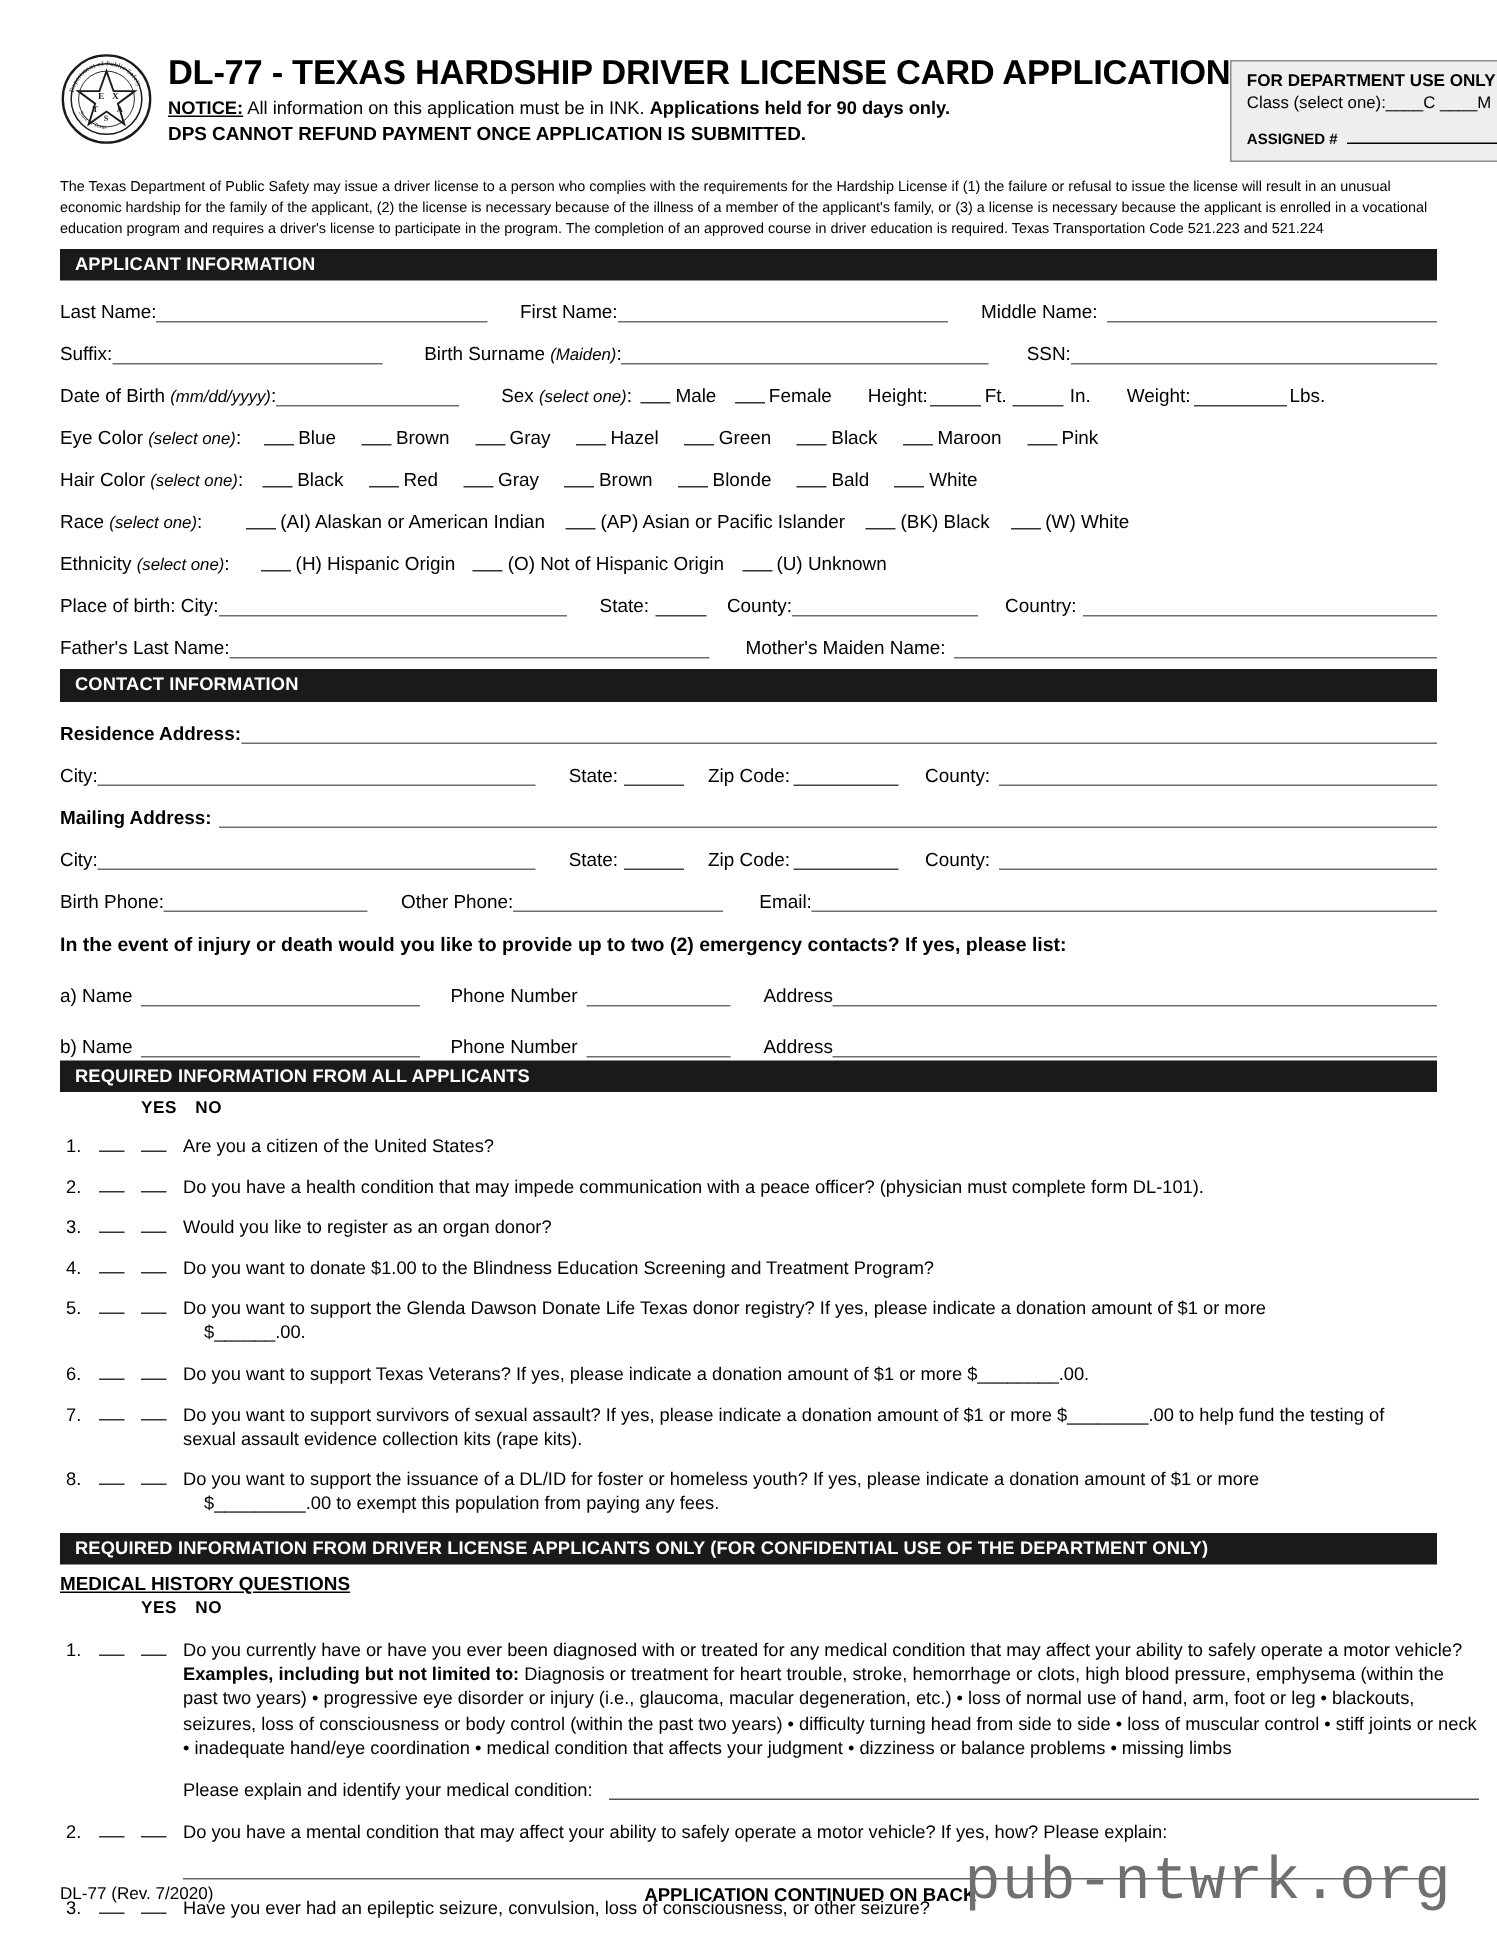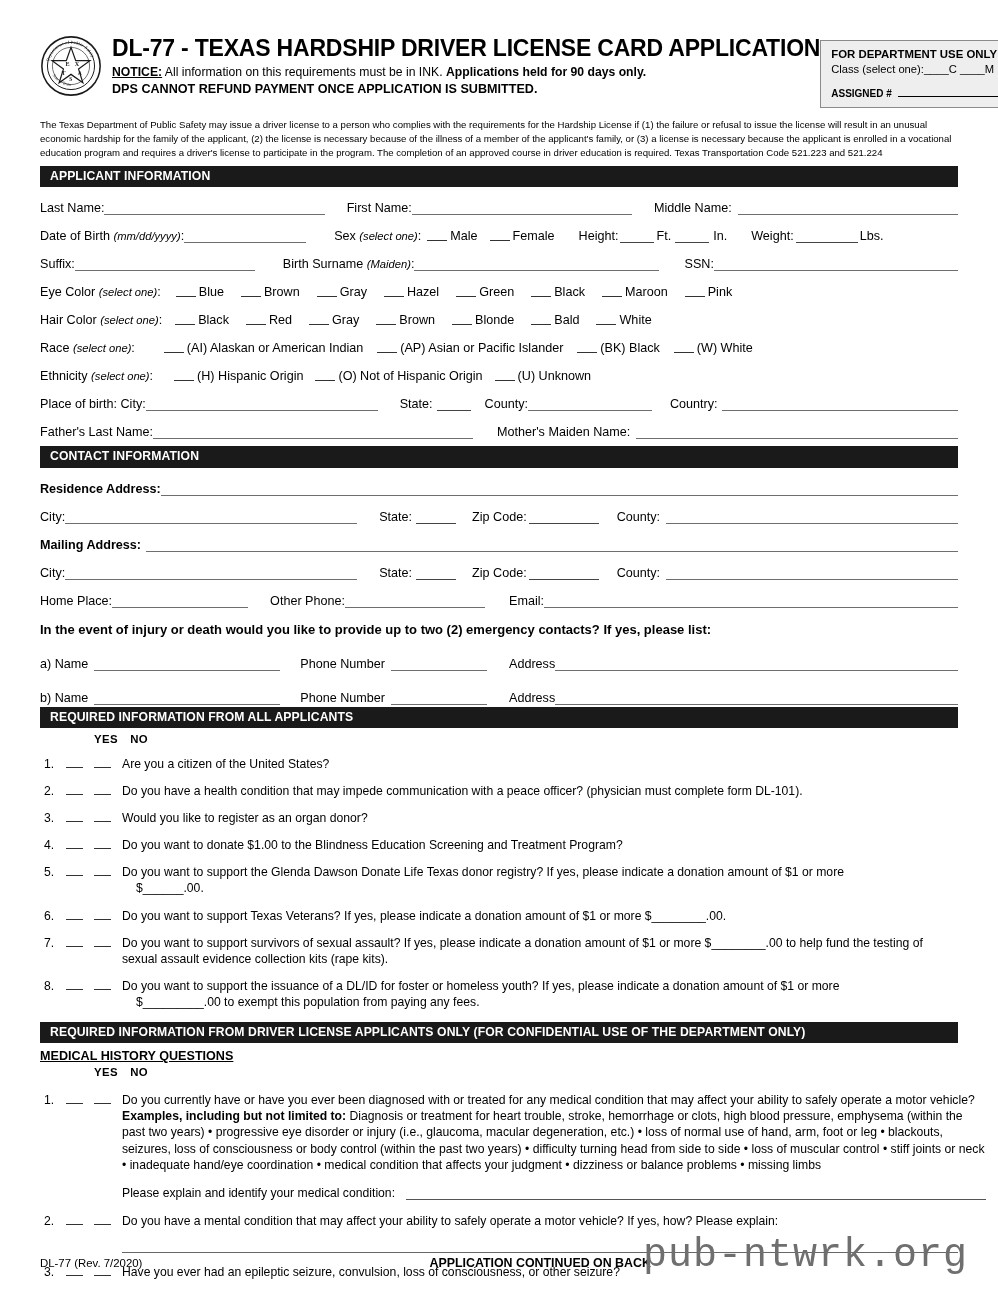--- a/index.html
+++ b/index.html
@@ -271,21 +271,21 @@
         </text>
         <path id="arcBot" d="M 17,56 A 34,34 0 0 0 83,56" fill="none"></path>
         <text font-family="Liberation Serif, serif" font-size="6.4" fill="#1a1a1a">
           <textPath href="#arcBot" startOffset="10%">State of Texas</textPath>
         </text>
       </svg>
     </div>
 
     <div class="header-text">
       <div class="form-title">DL-77 - TEXAS HARDSHIP DRIVER LICENSE CARD APPLICATION</div>
-      <div class="notice-line"><span class="u">NOTICE:</span><span> All information on this requirements must be in INK. </span><span class="b">Applications held for 90 days only.</span></div>
+      <div class="notice-line"><span class="u">NOTICE:</span><span> All information on this application must be in INK. </span><span class="b">Applications held for 90 days only.</span></div>
       <div class="refund-line">DPS CANNOT REFUND PAYMENT ONCE APPLICATION IS SUBMITTED.</div>
     </div>
 
     <div class="dept-box">
       <div class="dept-title">FOR DEPARTMENT USE ONLY</div>
       <div class="dept-class">Class (select one):____C ____M</div>
       <div class="dept-assigned"><span>ASSIGNED #</span><span class="rule"></span></div>
     </div>
   </div>
 
@@ -295,20 +295,31 @@
 
   <div class="frow">
     <span class="lbl">Last Name:</span>
     <span class="fill" style="max-width:228px"></span>
     <span class="sp" style="width:22px"></span>
     <span class="lbl">First Name:</span>
     <span class="fill" style="max-width:236px"></span>
     <span class="sp" style="width:22px"></span>
     <span class="lbl">Middle Name:</span>
     <span class="sp" style="width:6px"></span>
+    <span class="fill"></span>
+  </div>
+
+  <div class="frow">
+    <span class="lbl">Suffix:</span>
+    <span class="fill" style="max-width:180px"></span>
+    <span class="sp" style="width:28px"></span>
+    <span class="lbl"><span>Birth Surname</span> <span class="ital">(Maiden)</span><span>:</span></span>
+    <span class="fill" style="max-width:248px"></span>
+    <span class="sp" style="width:26px"></span>
+    <span class="lbl">SSN:</span>
     <span class="fill"></span>
   </div>
 
   <div class="frow">
     <span class="lbl"><span>Date of Birth</span> <span class="ital">(mm/dd/yyyy)</span><span>:</span></span>
     <span class="fill" style="max-width:122px"></span>
     <span class="sp" style="width:28px"></span>
     <span class="lbl"><span>Sex</span> <span class="ital">(select one)</span><span>:</span></span>
     <span class="sp" style="width:6px"></span>
     <span class="opt"><span class="tick"></span><span>Male</span></span>
@@ -319,31 +330,20 @@
     <span class="blank" style="width:34px;margin:0 2px"></span>
     <span class="lbl">Ft.</span>
     <span class="blank" style="width:34px;margin:0 4px"></span>
     <span class="lbl">In.</span>
     <span class="sp" style="width:24px"></span>
     <span class="lbl">Weight:</span>
     <span class="blank" style="width:62px;margin:0 2px"></span>
     <span class="lbl">Lbs.</span>
   </div>
 
-  <div class="frow">
-    <span class="lbl">Suffix:</span>
-    <span class="fill" style="max-width:180px"></span>
-    <span class="sp" style="width:28px"></span>
-    <span class="lbl"><span>Birth Surname</span> <span class="ital">(Maiden)</span><span>:</span></span>
-    <span class="fill" style="max-width:248px"></span>
-    <span class="sp" style="width:26px"></span>
-    <span class="lbl">SSN:</span>
-    <span class="fill"></span>
-  </div>
-
   <div class="optrow">
     <span class="lbl"><span>Eye Color</span> <span class="ital">(select one)</span>:</span>
     <span class="sp" style="display:inline-block;width:8px"></span>
     <span id="eye-color-options"><span class="opt"><span class="tick"></span><span>Blue</span></span><span style="display: inline-block; width: 17px;"></span><span class="opt"><span class="tick"></span><span>Brown</span></span><span style="display: inline-block; width: 17px;"></span><span class="opt"><span class="tick"></span><span>Gray</span></span><span style="display: inline-block; width: 17px;"></span><span class="opt"><span class="tick"></span><span>Hazel</span></span><span style="display: inline-block; width: 17px;"></span><span class="opt"><span class="tick"></span><span>Green</span></span><span style="display: inline-block; width: 17px;"></span><span class="opt"><span class="tick"></span><span>Black</span></span><span style="display: inline-block; width: 17px;"></span><span class="opt"><span class="tick"></span><span>Maroon</span></span><span style="display: inline-block; width: 17px;"></span><span class="opt"><span class="tick"></span><span>Pink</span></span><span style="display: inline-block; width: 17px;"></span></span>
   </div>
 
   <div class="optrow">
     <span class="lbl"><span>Hair Color</span> <span class="ital">(select one)</span>:</span>
     <span class="sp" style="display:inline-block;width:6px"></span>
     <span id="hair-color-options"><span class="opt"><span class="tick"></span><span>Black</span></span><span style="display: inline-block; width: 17px;"></span><span class="opt"><span class="tick"></span><span>Red</span></span><span style="display: inline-block; width: 17px;"></span><span class="opt"><span class="tick"></span><span>Gray</span></span><span style="display: inline-block; width: 17px;"></span><span class="opt"><span class="tick"></span><span>Brown</span></span><span style="display: inline-block; width: 17px;"></span><span class="opt"><span class="tick"></span><span>Blonde</span></span><span style="display: inline-block; width: 17px;"></span><span class="opt"><span class="tick"></span><span>Bald</span></span><span style="display: inline-block; width: 17px;"></span><span class="opt"><span class="tick"></span><span>White</span></span><span style="display: inline-block; width: 17px;"></span></span>
@@ -422,21 +422,21 @@
     <span class="sp" style="width:16px"></span>
     <span class="lbl">Zip Code:</span>
     <span class="blank" style="width:70px;margin-left:2px"></span>
     <span class="sp" style="width:18px"></span>
     <span class="lbl">County:</span>
     <span class="sp" style="width:6px"></span>
     <span class="fill"></span>
   </div>
 
   <div class="frow">
-    <span class="lbl">Home Place:</span>
+    <span class="lbl">Birth Phone:</span>
     <span class="fill" style="max-width:136px"></span>
     <span class="sp" style="width:22px"></span>
     <span class="lbl">Other Phone:</span>
     <span class="fill" style="max-width:140px"></span>
     <span class="sp" style="width:24px"></span>
     <span class="lbl">Email:</span>
     <span class="fill"></span>
   </div>
 
   <div class="emerg-q">In the event of injury or death would you like to provide up to two (2) emergency contacts? If yes, please list:</div>

